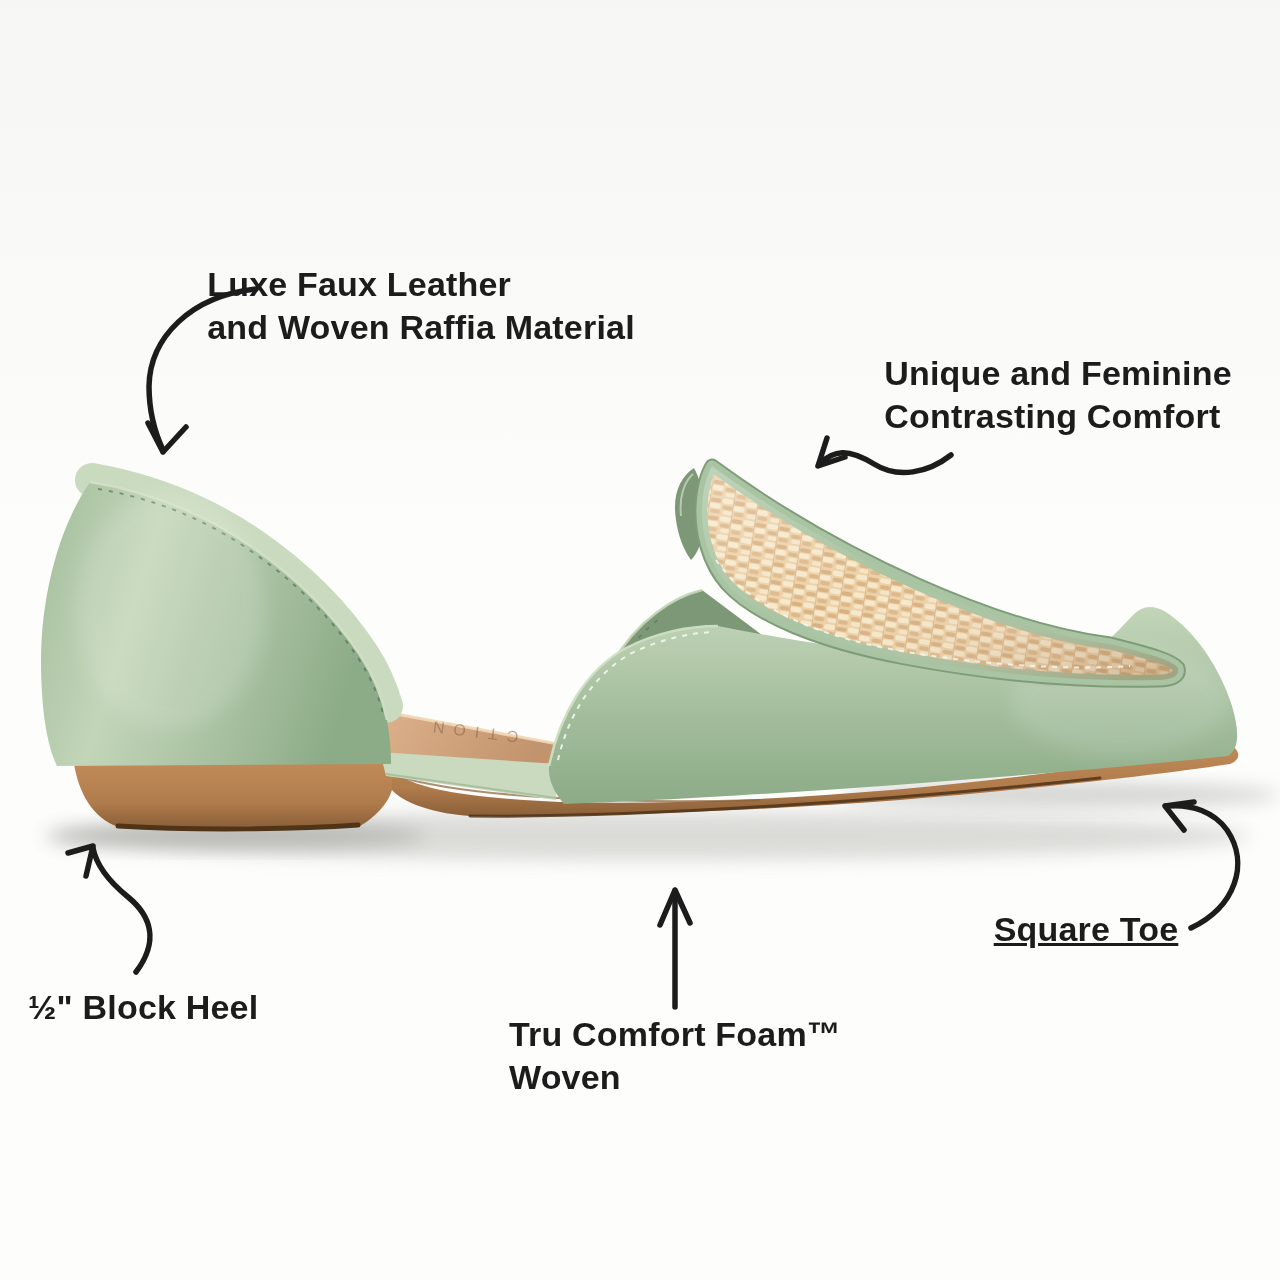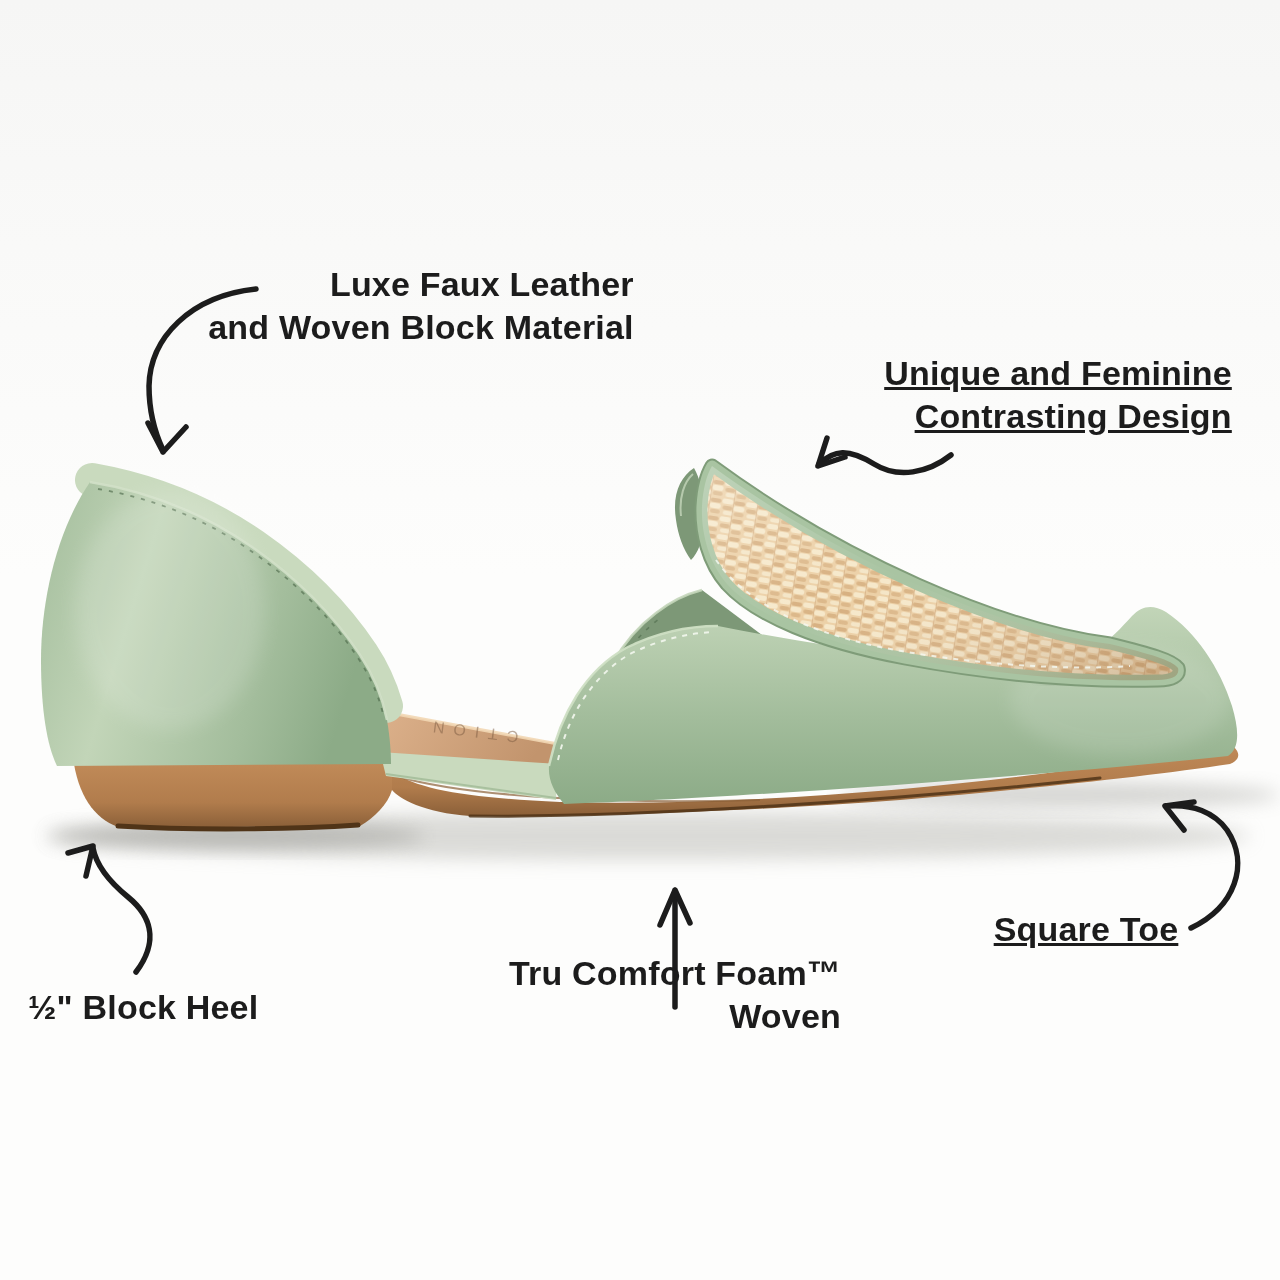--- a/index.html
+++ b/index.html
@@ -13,21 +13,21 @@
   }
   html,body{margin:0;padding:0;}
   .stage{
     position:relative; width:1280px; height:1280px; overflow:hidden;
     background:linear-gradient(var(--bg_top), var(--bg_bottom) 45%);
     font-family:"Liberation Sans","DejaVu Sans",sans-serif;
   }
   .shoe-svg{position:absolute; left:0; top:0;}
   .callout{
     position:absolute; color:var(--ink); font-weight:bold; font-size:34px;
-    line-height:43px; text-align:right; white-space:nowrap; letter-spacing:.2px;
+    line-height:43px; text-align:left; white-space:nowrap; letter-spacing:.2px;
   }
   .center{transform:translateX(-50%);}
   .left-align{text-align:left;}
 </style>
 </head>
 <body>
 
 <div class="stage">
 
   <svg class="shoe-svg" width="1280" height="1280" viewBox="0 0 1280 1280">
@@ -150,33 +150,33 @@
       </g>
       <g>
         <path d="M 1191 928 C 1235 907 1250 864 1227 830 C 1214 812 1192 804 1168 806"></path>
         <path d="M 1165 806 L 1184 830 M 1165 806 L 1194 802"></path>
       </g>
     </g>
   </svg>
 
   <div class="callout center" style="left:421px; top:263px;">
     <div>Luxe Faux Leather</div>
-    <div>and Woven Block Material</div>
+    <div>and Woven Raffia Material</div>
   </div>
 
-  <div class="callout center" style="left:1058px; top:352px;text-decoration:underline;">
+  <div class="callout center" style="left:1058px; top:352px;">
     <div>Unique and Feminine</div>
-    <div>Contrasting Design</div>
+    <div>Contrasting Comfort</div>
   </div>
 
   <div class="callout left-align" style="left:28px; top:986px;">
     <div>½" Block Heel</div>
   </div>
 
-  <div class="callout center" style="left:675px; top:952px;">
+  <div class="callout center" style="left:675px; top:1013px;">
     <div>Tru Comfort Foam™</div>
     <div>Woven</div>
   </div>
 
   <div class="callout center" style="left:1086px; top:908px;text-decoration:underline;">
     <div>Square Toe</div>
   </div>
 
 </div>
 

